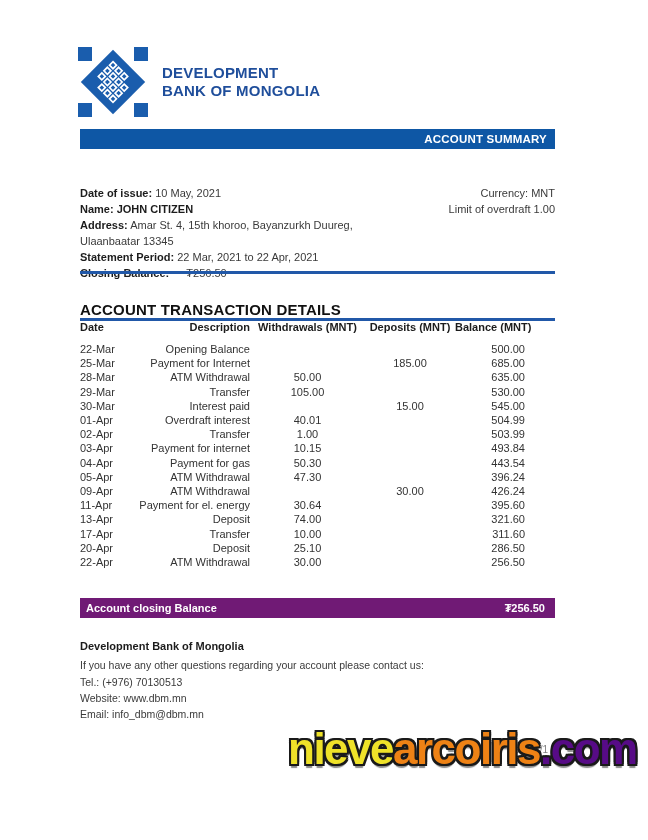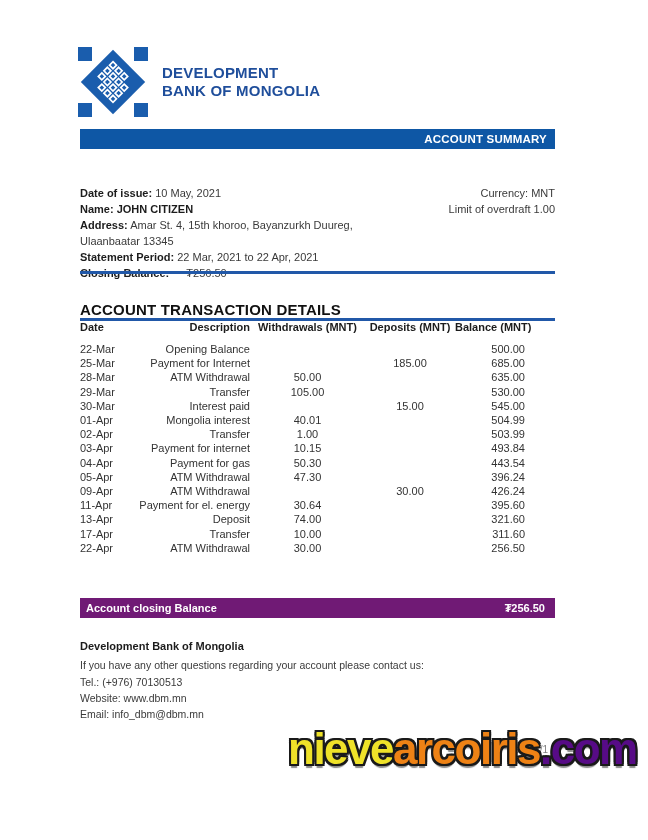--- a/index.html
+++ b/index.html
@@ -172,21 +172,21 @@
         </tr>
         <tr>
           <td class="col-date">30-Mar</td>
           <td class="col-description">Interest paid</td>
           <td class="col-withdrawal"></td>
           <td class="col-deposit">15.00</td>
           <td class="col-balance">545.00</td>
         </tr>
         <tr>
           <td class="col-date">01-Apr</td>
-          <td class="col-description">Mongolia interest</td>
+          <td class="col-description">Overdraft interest</td>
           <td class="col-withdrawal">40.01</td>
           <td class="col-deposit"></td>
           <td class="col-balance">504.99</td>
         </tr>
         <tr>
           <td class="col-date">02-Apr</td>
           <td class="col-description">Transfer</td>
           <td class="col-withdrawal">1.00</td>
           <td class="col-deposit"></td>
           <td class="col-balance">503.99</td>
@@ -232,20 +232,27 @@
           <td class="col-withdrawal">74.00</td>
           <td class="col-deposit"></td>
           <td class="col-balance">321.60</td>
         </tr>
         <tr>
           <td class="col-date">17-Apr</td>
           <td class="col-description">Transfer</td>
           <td class="col-withdrawal">10.00</td>
           <td class="col-deposit"></td>
           <td class="col-balance">311.60</td>
+        </tr>
+        <tr>
+          <td class="col-date">20-Apr</td>
+          <td class="col-description">Deposit</td>
+          <td class="col-withdrawal">25.10</td>
+          <td class="col-deposit"></td>
+          <td class="col-balance">286.50</td>
         </tr>
         <tr>
           <td class="col-date">22-Apr</td>
           <td class="col-description">ATM Withdrawal</td>
           <td class="col-withdrawal">30.00</td>
           <td class="col-deposit"></td>
           <td class="col-balance">256.50</td>
         </tr>
       </tbody>
   </table>

